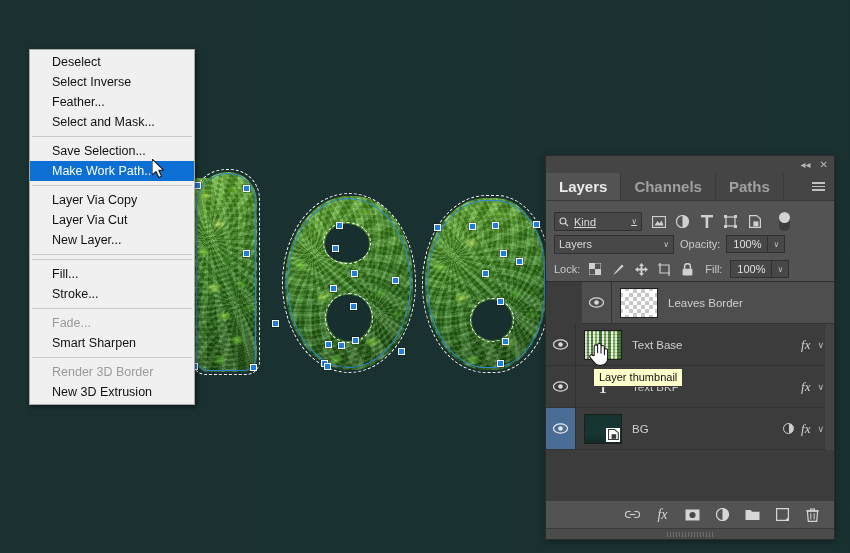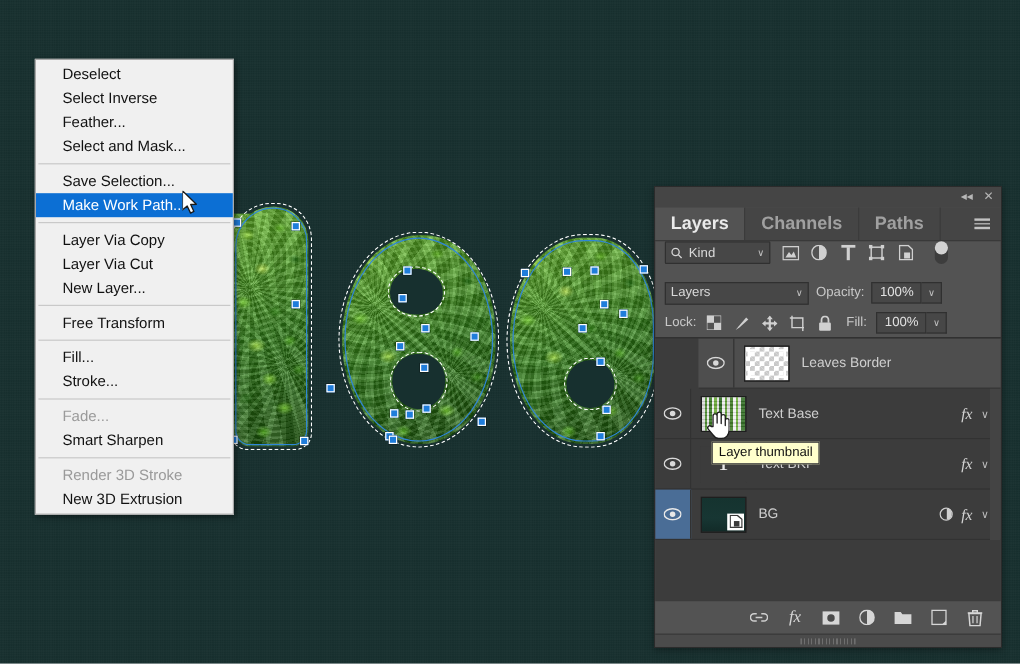--- a/index.html
+++ b/index.html
@@ -161,22 +161,22 @@
   .panel-menu-btn {
     margin-left: auto; display: flex; align-items: center;
     padding: 0 9px; color: #c2c2c2;
   }
   .panel-menu-btn .lines { display: block; }
   .panel-menu-btn .lines i {
     display: block; width: 13px; height: 1.5px; background: #c2c2c2; margin: 2px 0;
   }
 
   .filter-row {
-    height: 30px; display: flex; align-items: flex-start; gap: 0;
-    padding: 0 8px; flex: none;
+    height: 30px; display: flex; align-items: flex-end; gap: 0;
+    padding: 0 8px; flex: none; text-decoration: underline;
   }
   .kind-select {
     width: 88px; height: 19px;
     background: #474747; border: 1px solid #303030;
     display: flex; align-items: center; gap: 5px;
     padding: 0 4px; border-radius: 1px;
     color: #d9d9d9; font-size: 11px;
   }
   .kind-select .chev { margin-left: auto; font-size: 8px; color: #c0c0c0; }
   .filter-icons { display: flex; align-items: center; gap: 9px; margin-left: 9px; }
@@ -434,35 +434,34 @@
     <div class="menu-item selected">Make Work Path...</div>
 
     <div class="menu-sep"></div>
 
     <div class="menu-item">Layer Via Copy</div>
     <div class="menu-item">Layer Via Cut</div>
     <div class="menu-item">New Layer...</div>
 
     <div class="menu-sep"></div>
 
-    <div class="menu-item">Free Transform</div>
 
     <div class="menu-sep"></div>
 
     <div class="menu-item">Fill...</div>
     <div class="menu-item">Stroke...</div>
 
     <div class="menu-sep"></div>
 
     <div class="menu-item disabled">Fade...</div>
     <div class="menu-item">Smart Sharpen</div>
 
     <div class="menu-sep"></div>
 
-    <div class="menu-item disabled">Render 3D Stroke</div>
+    <div class="menu-item disabled">Render 3D Border</div>
     <div class="menu-item">New 3D Extrusion</div>
   </div>
 
   <div class="cursor-arrow" style="left:152px; top:159px;">
     <svg width="16" height="22" viewBox="0 0 16 22">
       <polygon points="0,0 0,16 4,12.6 6.8,18.6 9.6,17.2 6.9,11.4 11.6,11.2" fill="#ffffff" stroke="#1a1a1a" stroke-width="1.1" stroke-linejoin="round"></polygon>
     </svg>
   </div>
 
   <div id="layers-panel">

